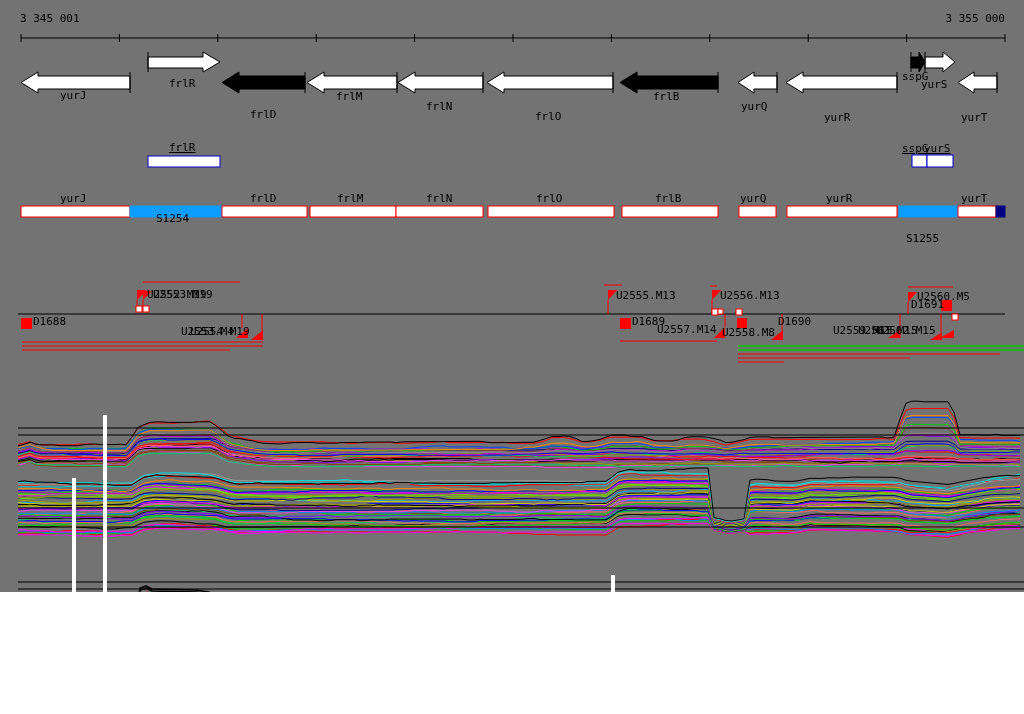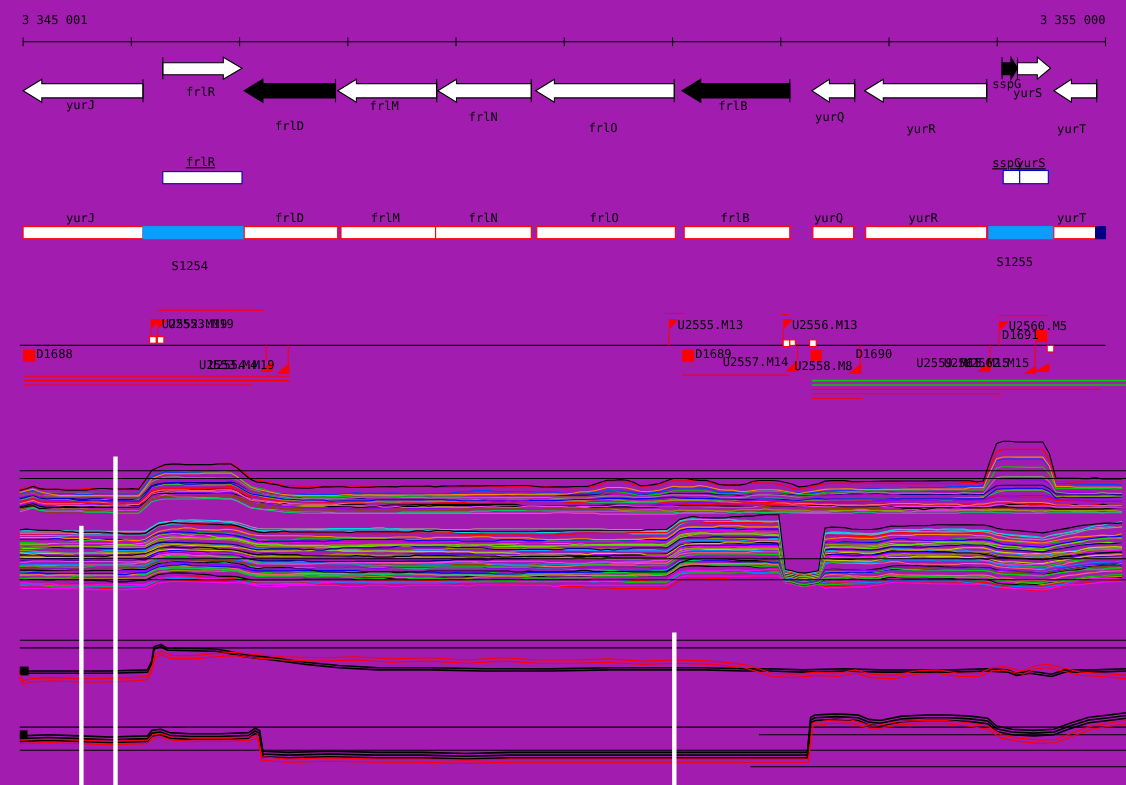--- a/index.html
+++ b/index.html
@@ -1,16 +1,16 @@
 <!DOCTYPE html>
 <html><head>
 <meta charset="utf-8">
 <style>
   html,body{margin:0;padding:0;background:#fff;}
-  #stage{position:relative;width:1024px;height:714px;background:#a21caf;overflow:hidden;
+  #stage{position:relative;width:1024px;height:592px;background:#737373;overflow:hidden;
          font-family:"DejaVu Sans Mono",monospace;}
   svg{position:absolute;left:0;top:0;}
   .lbl{position:absolute;font:11px/11px "DejaVu Sans Mono",monospace;color:#000;white-space:pre;}
   .ul{text-decoration:underline;}
 </style>
 </head>
 <body>
 
 <div id="stage">
   <div class="lbl" style="left:20px;top:13px;">3 345 001</div>
@@ -239,21 +239,21 @@
       <div class="lbl" style="left: 653px; top: 91px;">frlB</div>
       <div class="lbl" style="left: 741px; top: 101px;">yurQ</div>
       <div class="lbl" style="left: 824px; top: 112px;">yurR</div>
       <div class="lbl" style="left: 902px; top: 71px;">sspG</div>
       <div class="lbl" style="left: 921px; top: 79px;">yurS</div>
       <div class="lbl" style="left: 961px; top: 112px;">yurT</div>
       <div class="lbl ul" style="left: 169px; top: 142px;">frlR</div>
       <div class="lbl ul" style="left: 902px; top: 143px;">sspG</div>
       <div class="lbl ul" style="left: 924px; top: 143px;">yurS</div>
       <div class="lbl" style="left: 60px; top: 193px;">yurJ</div>
-      <div class="lbl" style="left: 156px; top: 236px; text-align: center;">S1254</div>
+      <div class="lbl" style="left: 156px; top: 213px; text-align: center;">S1254</div>
       <div class="lbl" style="left: 250px; top: 193px;">frlD</div>
       <div class="lbl" style="left: 337px; top: 193px;">frlM</div>
       <div class="lbl" style="left: 426px; top: 193px;">frlN</div>
       <div class="lbl" style="left: 536px; top: 193px;">frlO</div>
       <div class="lbl" style="left: 655px; top: 193px;">frlB</div>
       <div class="lbl" style="left: 740px; top: 193px;">yurQ</div>
       <div class="lbl" style="left: 826px; top: 193px;">yurR</div>
       <div class="lbl" style="left: 906px; top: 233px;">S1255</div>
       <div class="lbl" style="left: 961px; top: 193px;">yurT</div>
       <div class="lbl" style="left: 33px; top: 316px;">D1688</div>

